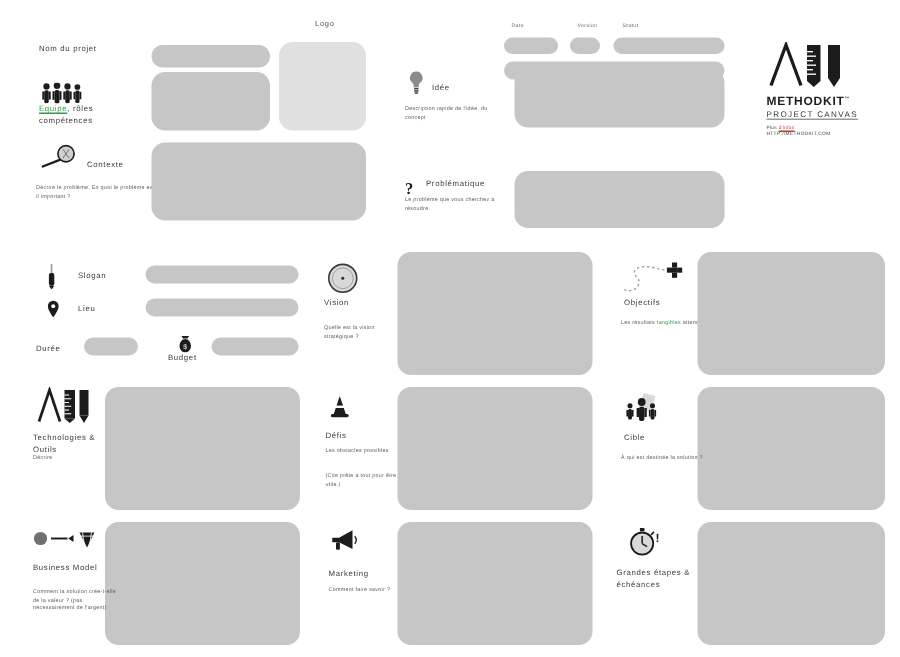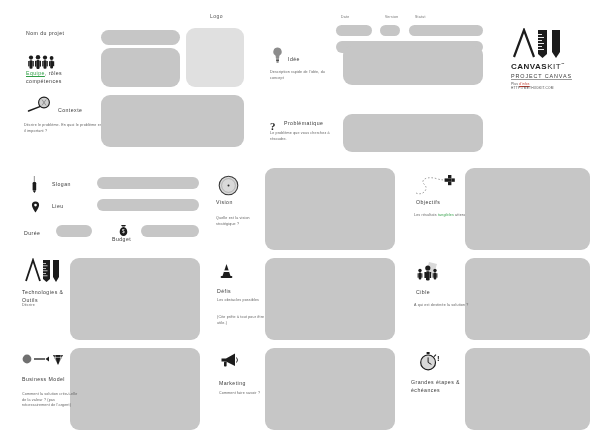--- a/index.html
+++ b/index.html
@@ -94,21 +94,21 @@
   #mk-icon{left:220px;top:352px;}
   #mk-label{left:219px;top:380px;}
   #mk-sub{left:219px;top:391px;width:46px;}
   #steps-icon{left:419px;top:352px;}
   #steps-label{left:411px;top:379px;width:60px;white-space:normal;}
 
   
   #brand{left:511px;top:28px;width:76px;text-align:left;}
   #brand-mark{margin-bottom:4px;}
   .brand-name{font-size:8px;letter-spacing:.5px;color:#1d1d1d;font-weight:700;}
-  .brand-name .kit{font-weight:400;}
+  .brand-name .kit{font-weight:700;}
   .brand-tm{font-size:3.2px;vertical-align:super;}
   .brand-sub{
     font-size:5.4px;letter-spacing:.9px;color:#3a3a3a;margin-top:2px;
     text-decoration:underline;text-decoration-color:#9a9a9a;
   }
   .brand-more{font-size:3.2px;color:#4a4a4a;margin-top:3px;letter-spacing:.2px;}
   .brand-more .hl{color:#c0392b;text-decoration:underline;}
   .brand-url{font-size:3.2px;color:#4a4a4a;letter-spacing:.25px;}
 </style>
 </head>
@@ -207,21 +207,21 @@
               <rect x="27" y="21" width="6" height=".9"></rect>
           </g>
           <path d="M27 26 L36 26 L31.5 30 Z" fill="#1c1c1c"></path>
         </g>
         <g>
           <rect x="41" y="2" width="8" height="22" fill="#1c1c1c"></rect>
           <path d="M41 24 L49 24 L45 30 Z" fill="#1c1c1c"></path>
         </g>
       </svg>
     </span>
-    <div class="brand-name"><span>CANVAS</span><span class="kit">KIT</span><span class="brand-tm">™</span></div>
+    <div class="brand-name"><span>METHOD</span><span class="kit">KIT</span><span class="brand-tm">™</span></div>
     <div class="brand-sub">PROJECT CANVAS</div>
     <div class="brand-more"><span>Plus </span><span class="hl">d'infos</span></div>
     <div class="brand-url">HTTP://METHODKIT.COM</div>
   </div>
 
   <span class="abs icon" id="slogan-icon">
     <svg width="7" height="17" viewBox="0 0 7 17">
       <rect x="2.8" y="0" width="1.1" height="6" fill="#9a9a9a"></rect>
       <rect x="1.6" y="6" width="3.6" height="8.5" rx="1.3" fill="#1c1c1c"></rect>
       <path d="M1.6 14.5 L5.2 14.5 L3.4 17 Z" fill="#1c1c1c"></path>

